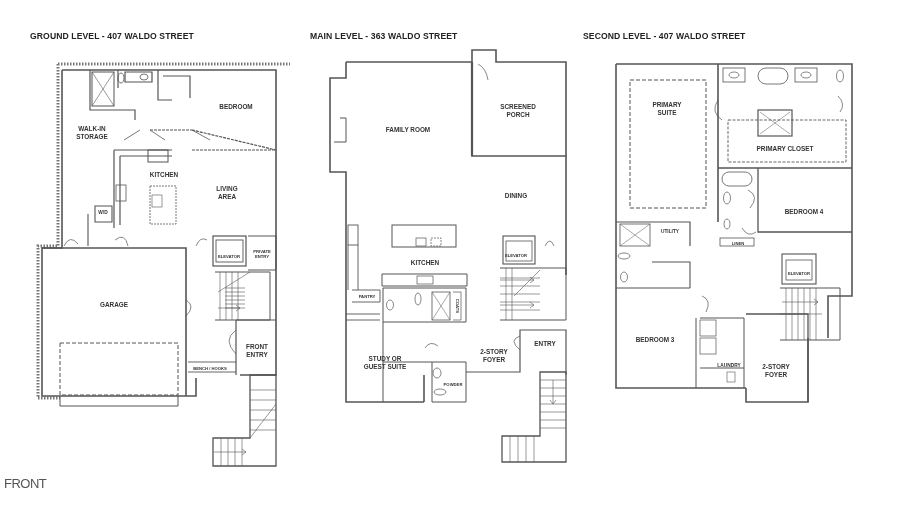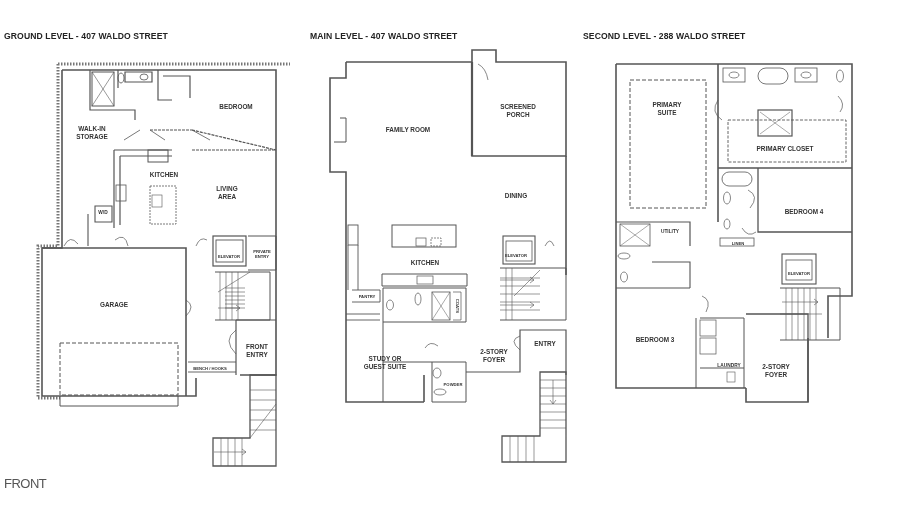--- a/index.html
+++ b/index.html
@@ -189,23 +189,23 @@
         <path d="M718 100 Q710 112 722 120"></path>
         <path d="M838 96 Q846 104 840 112"></path>
         <path d="M748 190 Q760 196 750 208"></path>
         <path d="M702 296 Q712 300 706 312"></path>
         <path d="M742 228 Q748 238 756 232"></path>
       </g>
     </g>
   </g>
 </svg>
 
-<div class="title" style="left:4px;top:31px;">GROUND LEVEL - 407 WALDO STREET</div>
-<div class="title" style="left:310px;top:31px;">MAIN LEVEL - 407 WALDO STREET</div>
-<div class="title" style="left:583px;top:31px;">SECOND LEVEL - 288 WALDO STREET</div>
+<div class="title" style="left:30px;top:31px;">GROUND LEVEL - 407 WALDO STREET</div>
+<div class="title" style="left:310px;top:31px;">MAIN LEVEL - 363 WALDO STREET</div>
+<div class="title" style="left:583px;top:31px;">SECOND LEVEL - 407 WALDO STREET</div>
 
 <div class="room" style="left:236px;top:107px;">BEDROOM</div>
 <div class="room" style="left:92px;top:132px;">WALK-IN
 STORAGE</div>
 <div class="room" style="left:164px;top:175px;">KITCHEN</div>
 <div class="room" style="left:227px;top:192px;">LIVING
 AREA</div>
 <div class="room small" style="left:103px;top:213px;">W/D</div>
 <div class="room tiny" style="left:229px;top:256px;">ELEVATOR</div>
 <div class="room tiny" style="left:262px;top:254px;">PRIVATE

